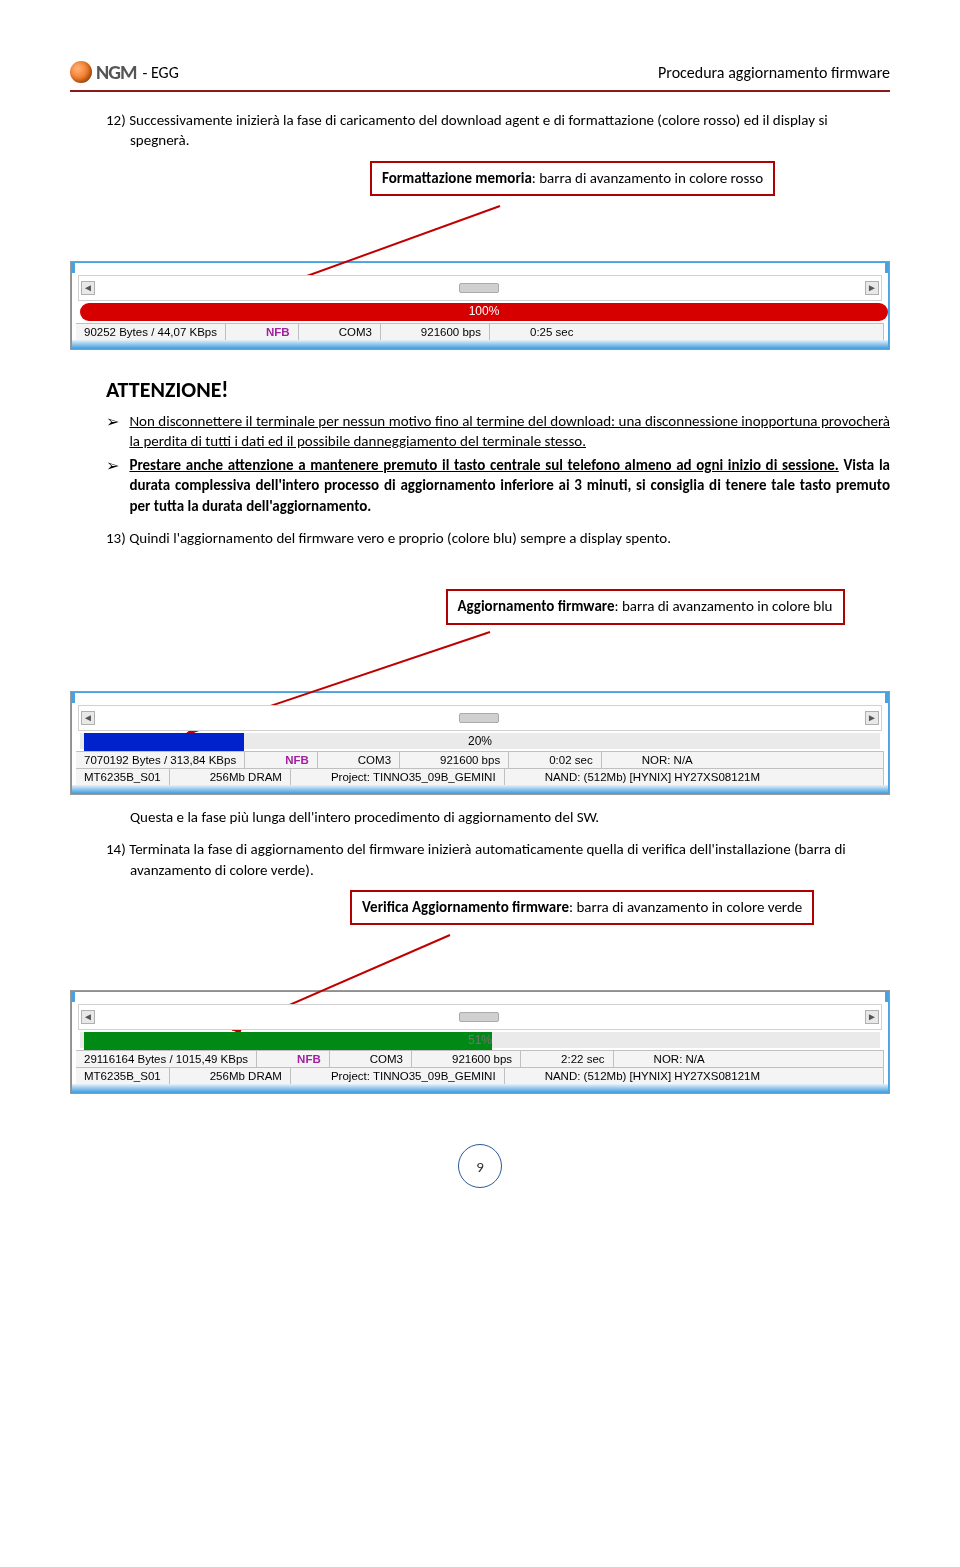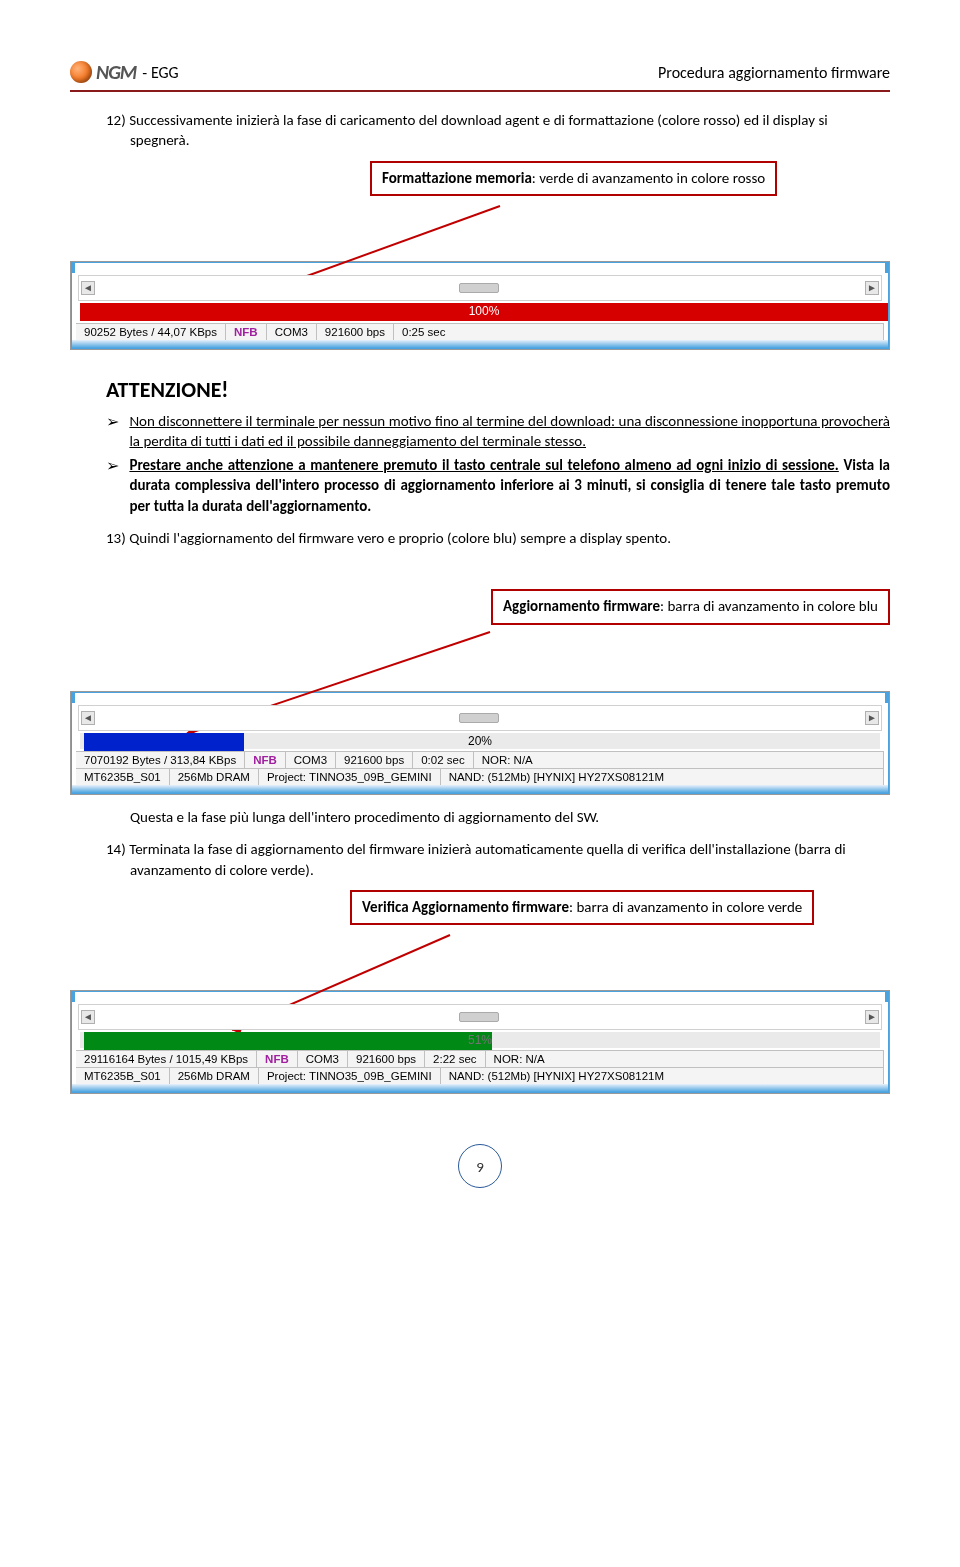--- a/index.html
+++ b/index.html
@@ -1,45 +1,45 @@
 <!DOCTYPE html>
 <html><head>
 <meta charset="utf-8">
 <style>
   * { box-sizing: border-box; margin: 0; padding: 0; }
   body { font-family: Calibri, Arial, sans-serif; font-size: 15px; color: #000; background: #fff; width: 960px; }
   .page { padding: 60px 70px 40px 70px; }
   .header { display: flex; justify-content: space-between; align-items: center; border-bottom: 2px solid #8a1a1a; padding-bottom: 6px; margin-bottom: 18px; }
   .logo-wrap { display: flex; align-items: center; }
   .logo-circle { width: 22px; height: 22px; border-radius: 50%; background: radial-gradient(circle at 35% 35%, #ffb37a 0%, #f47b2a 50%, #b94e0b 100%); box-shadow: inset -2px -2px 4px rgba(0,0,0,0.3); margin-right: 4px; }
-  .logo-text { font-weight: bold; font-size: 20px; font-style: italic; color: #555; letter-spacing: -1px; }
+  .logo-text { font-weight: bold; font-size: 20px; color: #555; letter-spacing: -1px; }
   .header-suffix { font-size: 16px; color: #000; margin-left: 6px; text-align: center; }
   .header-right { font-size: 16px; }
   .step-text { margin: 12px 0 8px 0; line-height: 1.35; }
   .step-indent { padding-left: 36px; text-indent: -24px; margin-left: 24px; }
   .step-cont { padding-left: 36px; margin-left: 24px; }
   .callout-box { display: inline-block; border: 2px solid #b00000; padding: 6px 10px; background: #fff; font-size: 15px; line-height: 1.3; }
   .callout-box b { font-weight: bold; }
   .callout-wrap { position: relative; margin: 10px 0 6px 0; text-align: center; }
   .figure { border: 1px solid #999; margin: 0 auto; background: #fff; width: 820px; }
   .figure-inner { padding: 4px 4px 0 4px; background: linear-gradient(#fff 0%, #fff 100%); border: 1px solid #4aa3df; }
   .scroll-area { height: 26px; background: #fff; border: 1px solid #d0d0d0; position: relative; margin: 2px; }
   .scroll-arrow { position: absolute; width: 14px; height: 14px; top: 5px; background: #e8e8e8; border: 1px solid #b0b0b0; font-size: 10px; text-align: center; line-height: 12px; color: #555; }
   .scroll-arrow.left { left: 2px; }
   .scroll-arrow.right { right: 2px; }
   .scroll-thumb { position: absolute; height: 10px; top: 7px; background: #d0d0d0; border: 1px solid #aaa; border-radius: 2px; }
   .progress-bar { height: 18px; position: relative; margin: 2px 4px; }
-  .progress-red { background: #d60000; }
+  .progress-red { background: #d60000; border-radius: 9px; }
   .progress-blue { background: #0022cc; width: 20%; }
   .progress-green { background: #008a15; width: 51%; }
   .progress-full { width: 100%; }
   .progress-bg { background: #eaeaea; height: 16px; margin: 2px 4px; position: relative; }
   .progress-label { position: absolute; width: 100%; text-align: center; top: 1px; font-size: 12px; color: #fff; font-family: Tahoma, sans-serif; }
   .progress-label.dark { color: #000; }
-  .status-row { display: flex; font-family: Tahoma, Arial, sans-serif; font-size: 11.5px; border-top: 1px solid #c0c0c0; background: #f4f4f4; }
+  .status-row { display: flex; font-family: Tahoma, Arial, sans-serif; font-size: 11.5px; border-top: 1px solid #c0c0c0; background: #f4f4f4; gap: 32px; }
   .status-cell { border-right: 1px solid #c0c0c0; padding: 2px 8px; white-space: nowrap; }
   .status-cell.flex { flex: 1; }
   .nfb { color: #a020a0; font-weight: bold; }
   .attention { font-size: 22px; font-weight: bold; margin: 26px 0 8px 36px; }
   .bullet-list { margin-left: 36px; }
   .bullet-item { display: flex; margin: 4px 0; line-height: 1.35; }
   .bullet-arrow { font-size: 16px; color: #000; margin-right: 10px; flex-shrink: 0; }
   .bullet-text { text-align: justify; }
   .underline { text-decoration: underline; }
   .bold { font-weight: bold; }
@@ -61,21 +61,21 @@
     <div class="header-right">Procedura aggiornamento firmware</div>
   </div>
 
   <p class="step-text step-indent">
     <span>12)</span>
     <span>Successivamente inizierà la fase di caricamento del download agent e di formattazione (colore rosso) ed il display si spegnerà.</span>
   </p>
 
   <div class="callout-wrap" style="text-align:left; margin-left:300px; position:relative; height:60px;">
     <div class="callout-box">
-      <b>Formattazione memoria</b><span>: verde di avanzamento in colore rosso</span>
+      <b>Formattazione memoria</b><span>: barra di avanzamento in colore rosso</span>
     </div>
     <svg class="pointer" style="left:-120px; top:40px;" width="280" height="100">
       <line x1="250" y1="5" x2="10" y2="92" stroke="#c00000" stroke-width="2"></line>
       <polygon points="10,92 22,80 18,94" fill="#c00000"></polygon>
     </svg>
   </div>
 
   <div class="figure" style="margin-top:40px;">
     <div class="figure-inner">
       <div style="height:10px; border-left:3px solid #4aa3df; border-right:3px solid #4aa3df; margin:-4px -4px 2px -4px;"></div>
@@ -110,21 +110,21 @@
         <span class="underline">Prestare anche attenzione a mantenere premuto il tasto centrale sul telefono almeno ad ogni inizio di sessione.</span><span> Vista la durata complessiva dell'intero processo di aggiornamento inferiore ai 3 minuti, si consiglia di tenere tale tasto premuto per tutta la durata dell'aggiornamento.</span>
       </div>
     </div>
   </div>
 
   <p class="step-text step-indent">
     <span>13)</span>
     <span>Quindi l'aggiornamento del firmware vero e proprio (colore blu) sempre a display spento.</span>
   </p>
 
-  <div class="callout-wrap" style="text-align:right; margin-left:330px; position:relative; height:56px;margin-top:41px;">
+  <div class="callout-wrap" style="text-align:center; margin-left:330px; position:relative; height:56px;margin-top:41px;">
     <div class="callout-box">
       <b>Aggiornamento firmware</b><span>: barra di avanzamento in colore blu</span>
     </div>
     <svg class="pointer" style="left:-230px; top:38px;" width="350" height="120">
       <line x1="320" y1="5" x2="14" y2="108" stroke="#c00000" stroke-width="2"></line>
       <polygon points="14,108 28,96 22,112" fill="#c00000"></polygon>
     </svg>
   </div>
 
   <div class="figure" style="margin-top:46px;">

